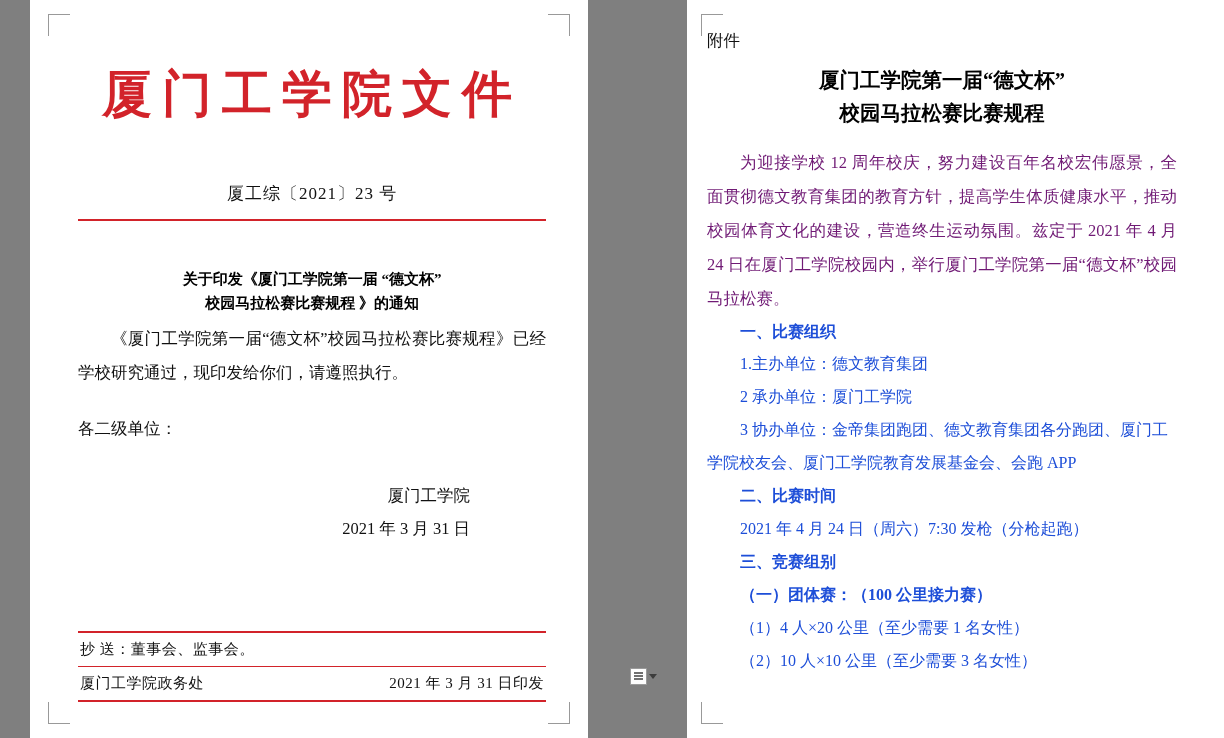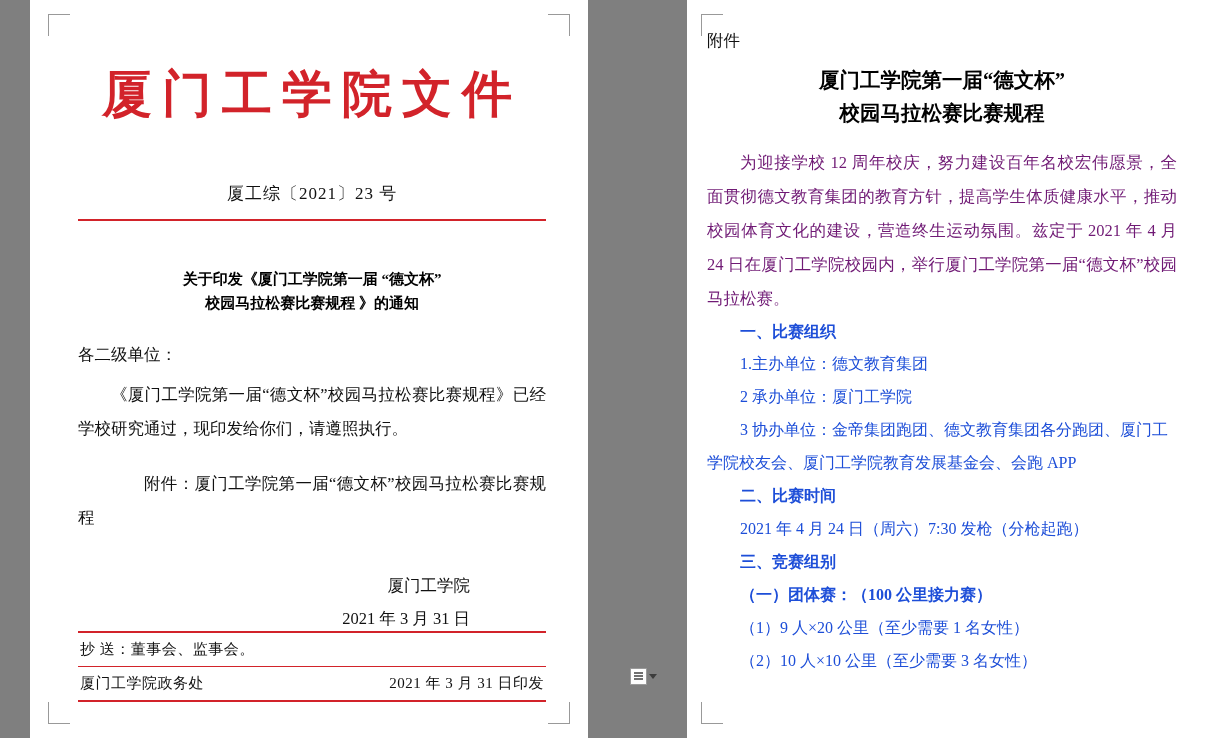--- a/index.html
+++ b/index.html
@@ -192,23 +192,22 @@
     <div class="doc-body-left">
       <div class="masthead">厦门工学院文件</div>
       <div class="doc-number">厦工综〔2021〕23 号</div>
       <div class="red-rule"></div>
 
       <div class="title-block">
         <div>关于印发《厦门工学院第一届 “德文杯”</div>
         <div>校园马拉松赛比赛规程 》的通知</div>
       </div>
 
+      <div class="para indent2 tight">《厦门工学院第一届“德文杯”校园马拉松赛比赛规程》已经学校研究通过，现印发给你们，请遵照执行。</div>
       <div class="para">各二级单位：</div>
-      <div class="para indent2 tight">《厦门工学院第一届“德文杯”校园马拉松赛比赛规程》已经学校研究通过，现印发给你们，请遵照执行。</div>
-      <div class="para indent4">附件：厦门工学院第一届“德文杯”校园马拉松赛比赛规程</div>
 
       <div class="sign-block">
         <div>厦门工学院</div>
         <div>2021 年 3 月 31 日</div>
       </div>
     </div>
 
     <div class="footer-wrap">
       <div class="footer-rule"></div>
       <div class="footer-line single">抄  送：董事会、监事会。</div>
@@ -238,21 +237,21 @@
       <div class="r-para indent2">为迎接学校 12 周年校庆，努力建设百年名校宏伟愿景，全面贯彻德文教育集团的教育方针，提高学生体质健康水平，推动校园体育文化的建设，营造终生运动氛围。兹定于 2021 年 4 月 24 日在厦门工学院校园内，举行厦门工学院第一届“德文杯”校园马拉松赛。</div>
 
       <div class="r-line bold">一、比赛组织</div>
       <div class="r-line">1.主办单位：德文教育集团</div>
       <div class="r-line">2 承办单位：厦门工学院</div>
       <div class="r-line">3 协办单位：金帝集团跑团、德文教育集团各分跑团、厦门工学院校友会、厦门工学院教育发展基金会、会跑 APP</div>
       <div class="r-line bold">二、比赛时间</div>
       <div class="r-line">2021 年 4 月 24 日（周六）7:30 发枪（分枪起跑）</div>
       <div class="r-line bold">三、竞赛组别</div>
       <div class="r-line bold">（一）团体赛：（100 公里接力赛）</div>
-      <div class="r-line">（1）9 人×20 公里（至少需要 1 名女性）</div>
+      <div class="r-line">（1）4 人×20 公里（至少需要 1 名女性）</div>
       <div class="r-line">（2）10 人×10 公里（至少需要 3 名女性）</div>
     </div>
   </div>
 
   <div class="paste-opt">
     <div class="paste-icon"></div>
     <div class="paste-caret"></div>
   </div>
 
 </div>

